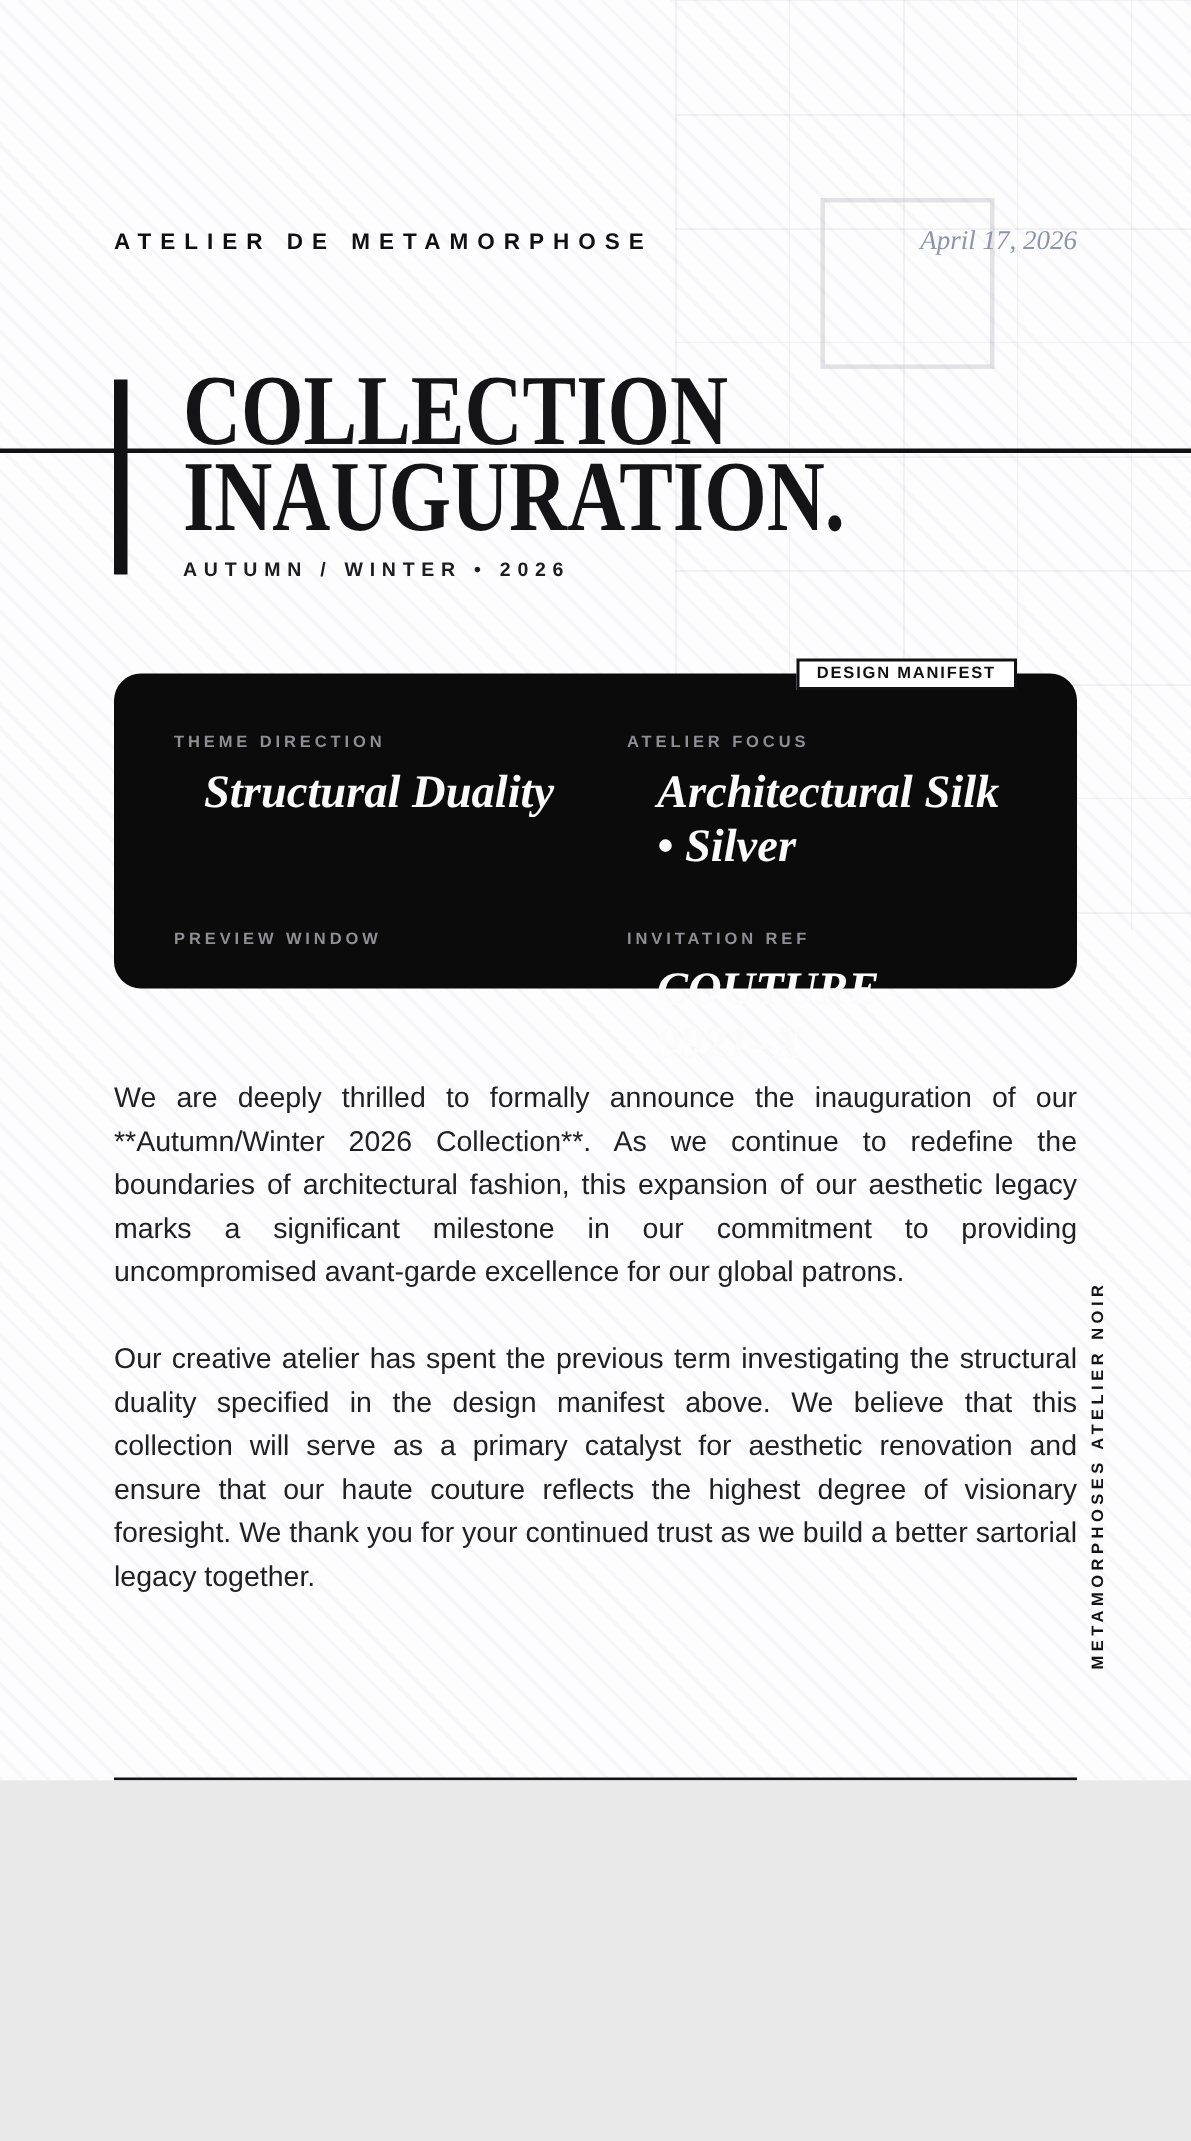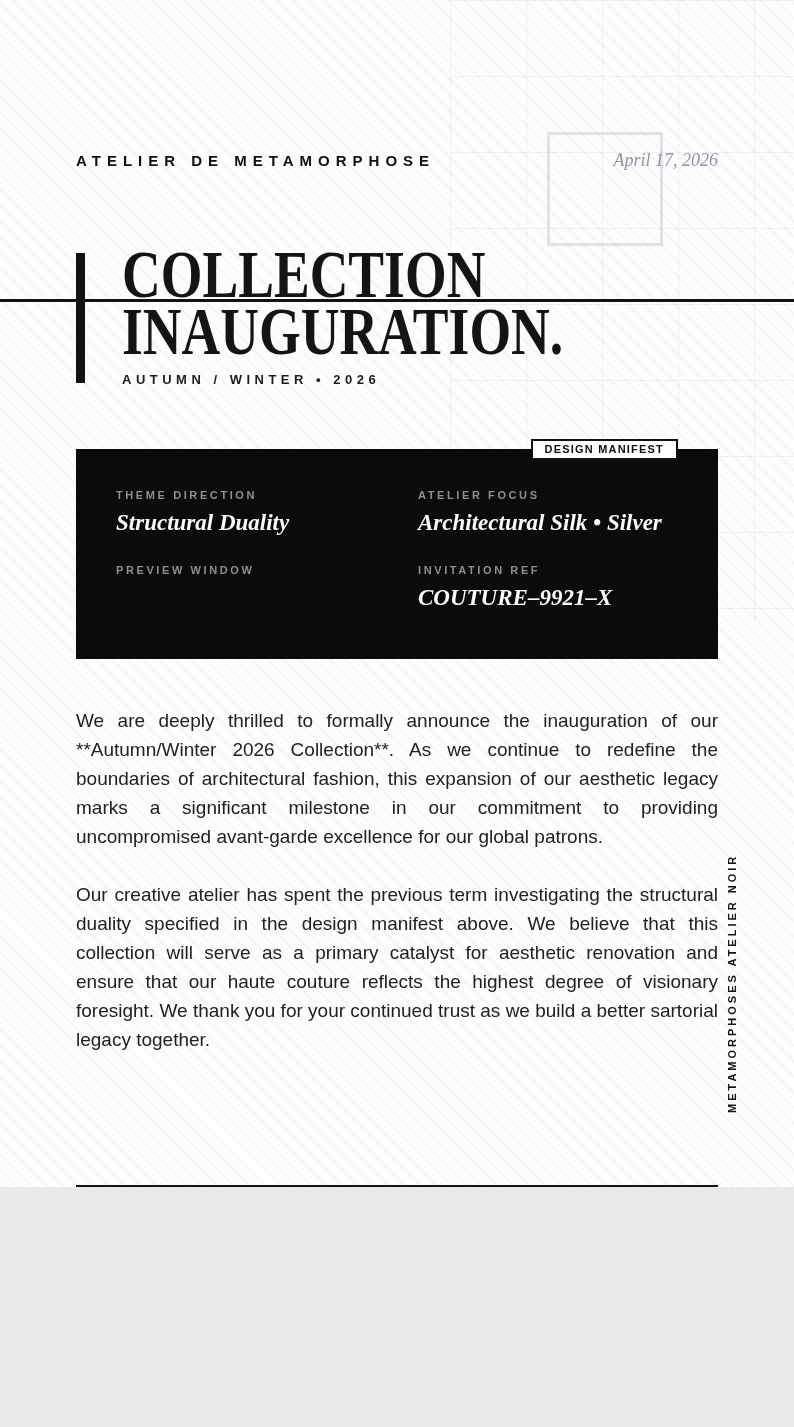--- a/index.html
+++ b/index.html
@@ -30,32 +30,32 @@
   .title-bar{position:absolute;left:76px;top:253px;width:9px;height:130px;background:#121214;}
   .title{position:absolute;left:122px;top:246px;white-space:nowrap;}
   .title h1{
     margin:0;font-family:"Liberation Serif", serif;font-weight:700;color:#141416;
     font-size:67px;line-height:57px;letter-spacing:0px;
     transform:scaleX(0.80);transform-origin:left top;
   }
   .subtitle{position:absolute;left:122px;top:372px;font-size:13px;font-weight:bold;letter-spacing:4.5px;color:#1c1c1e;}
 
   
-  .card{position:absolute;left:76px;top:449px;width:642px;height:210px;background:#0b0b0c;box-sizing:border-box;padding:40px 40px 0 40px;}
+  .card{position:absolute;left:76px;top:449px;width:642px;height:210px;background:#0b0b0c;box-sizing:border-box;padding:40px 40px 0 40px;border-radius:18px;}
   .card-tab{
     position:absolute;top:-10px;right:40px;background:#ffffff;border:2px solid #111113;
     padding:2px 12px 3px 12px;font-size:11px;font-weight:bold;letter-spacing:1.2px;color:#101012;white-space:nowrap;
   }
-  .card-grid{display:grid;grid-template-columns:302px 1fr;row-gap:28px;}
+  .card-grid{display:grid;grid-template-columns:302px 1fr;row-gap:38px;}
   .f-label{font-size:11px;font-weight:bold;letter-spacing:2.6px;color:#8e8e95;margin-bottom:9px;}
-  .f-value{font-family:"Liberation Serif", serif;font-style:italic;font-weight:700;font-size:23px;color:#fbfbfb;}
+  .f-value{font-family:"Liberation Serif", serif;font-style:italic;font-weight:700;font-size:31px;color:#fbfbfb;margin-left:20px;}
 
   
   .body-copy{position:absolute;left:76px;top:706px;width:642px;font-size:19px;line-height:29px;color:#212124;text-align:justify;}
-  .body-copy p{margin:0 0 29px 0;}
+  .body-copy p{margin:12px 0 29px 0;}
 
   
   .watermark{
     position:absolute;right:56px;top:733px;height:380px;
     writing-mode:vertical-rl;transform:rotate(180deg);
     font-size:11px;font-weight:bold;letter-spacing:3px;color:#131315;white-space:nowrap;
   }
 
   
   .divider{position:absolute;left:76px;top:1185px;width:642px;height:2px;background:#131315;}

